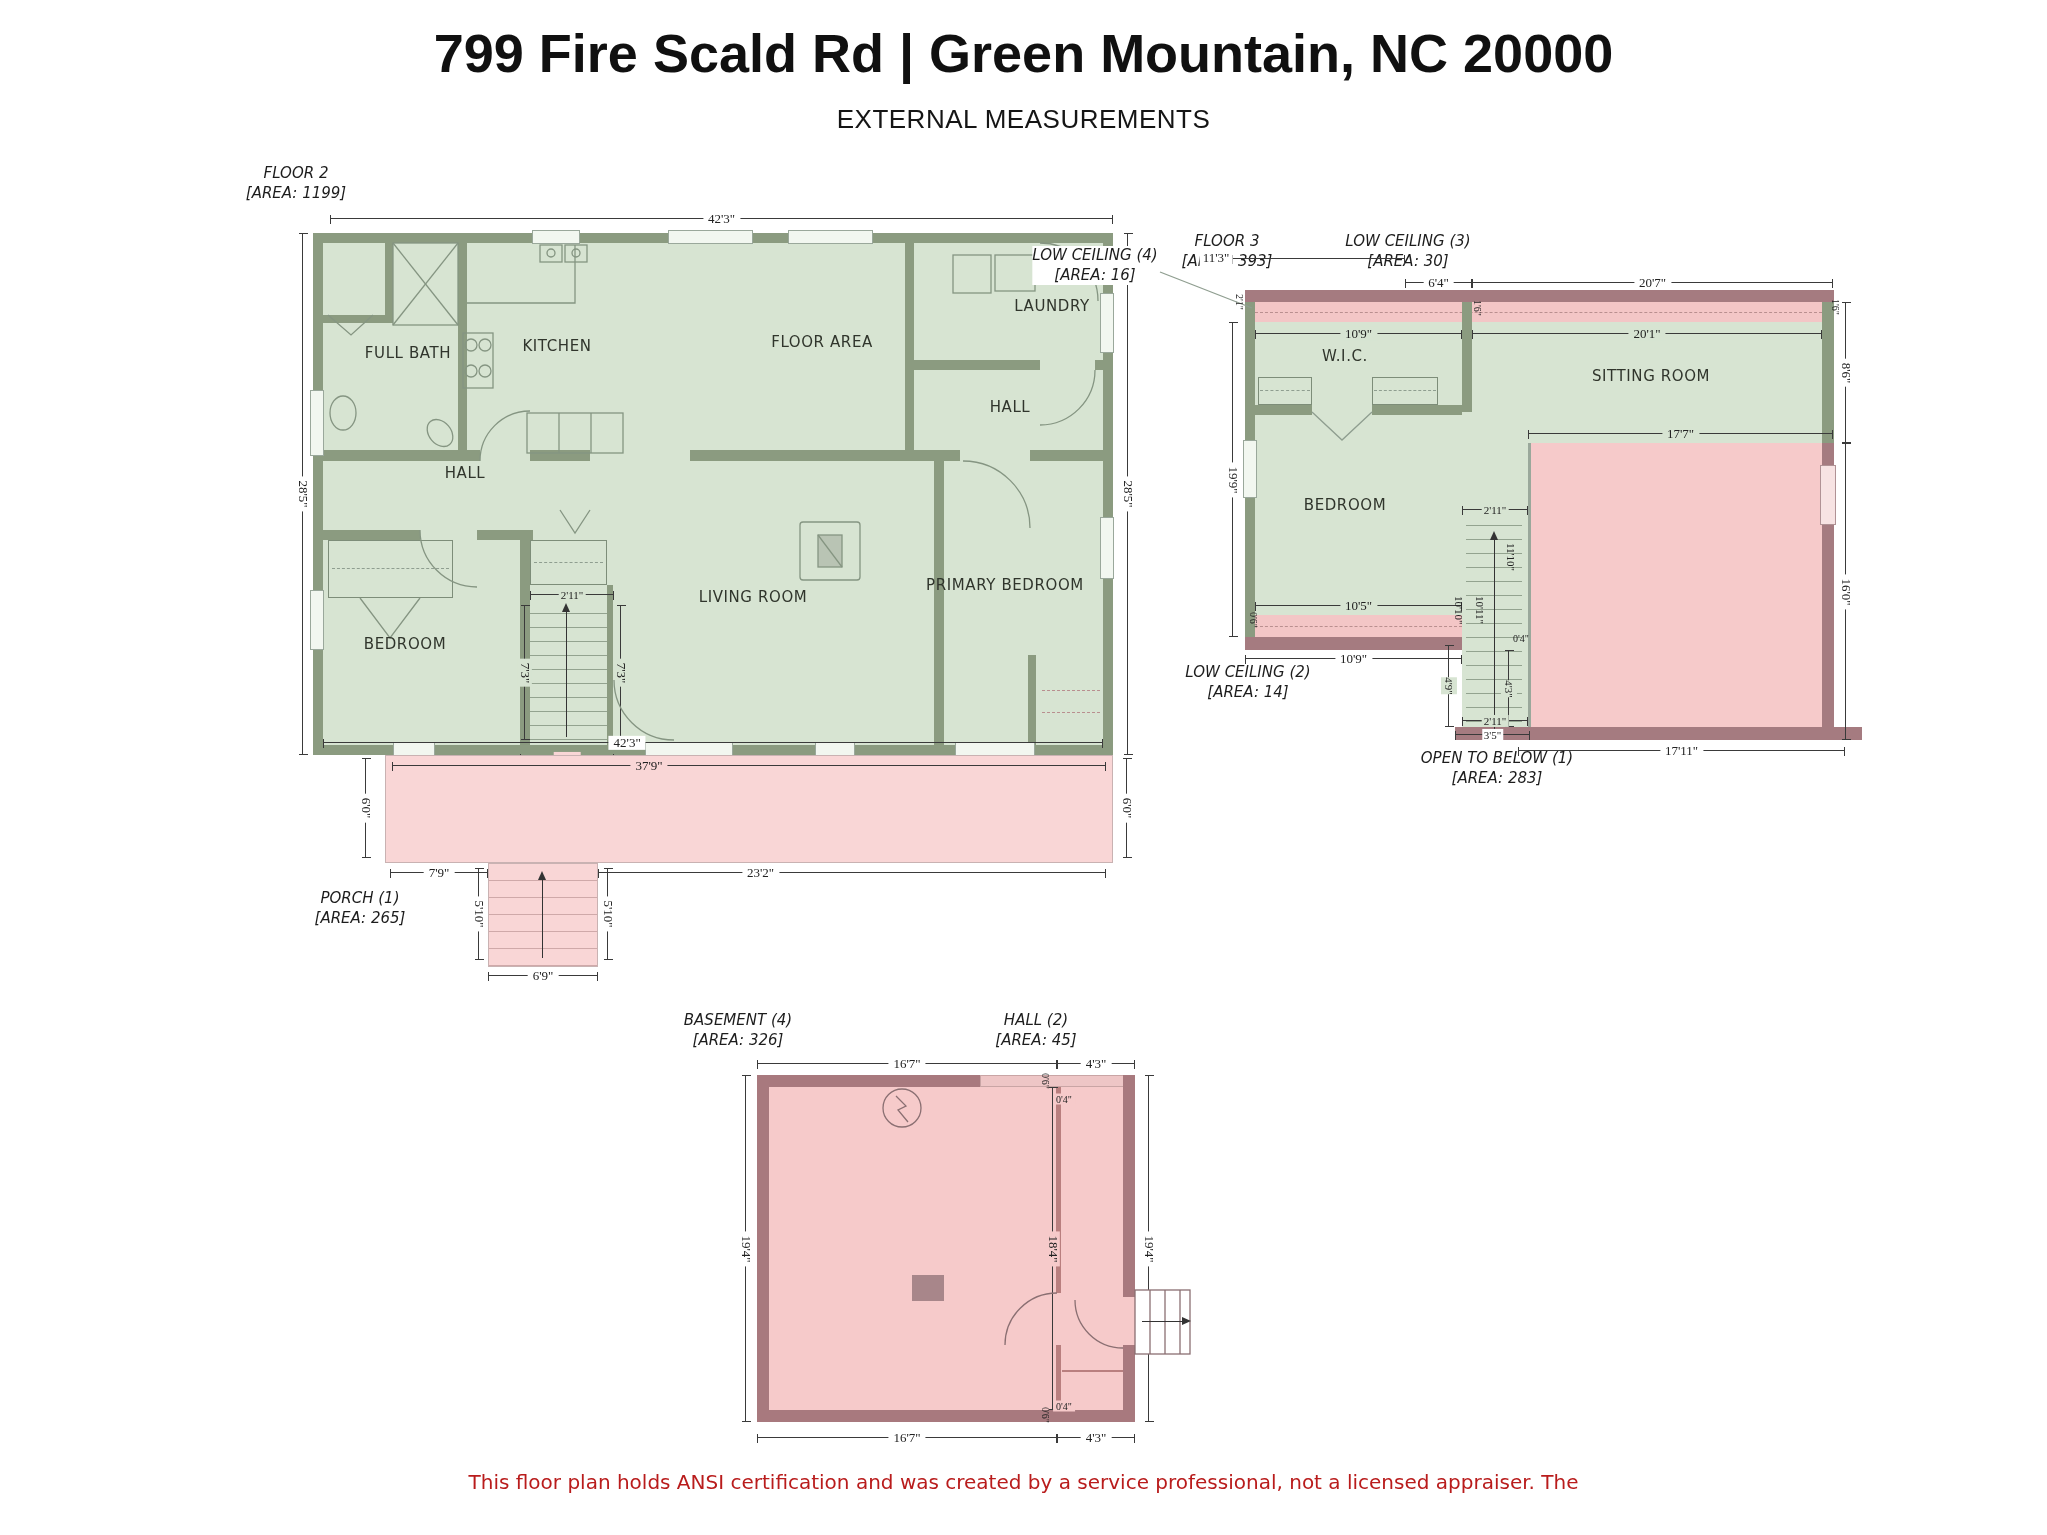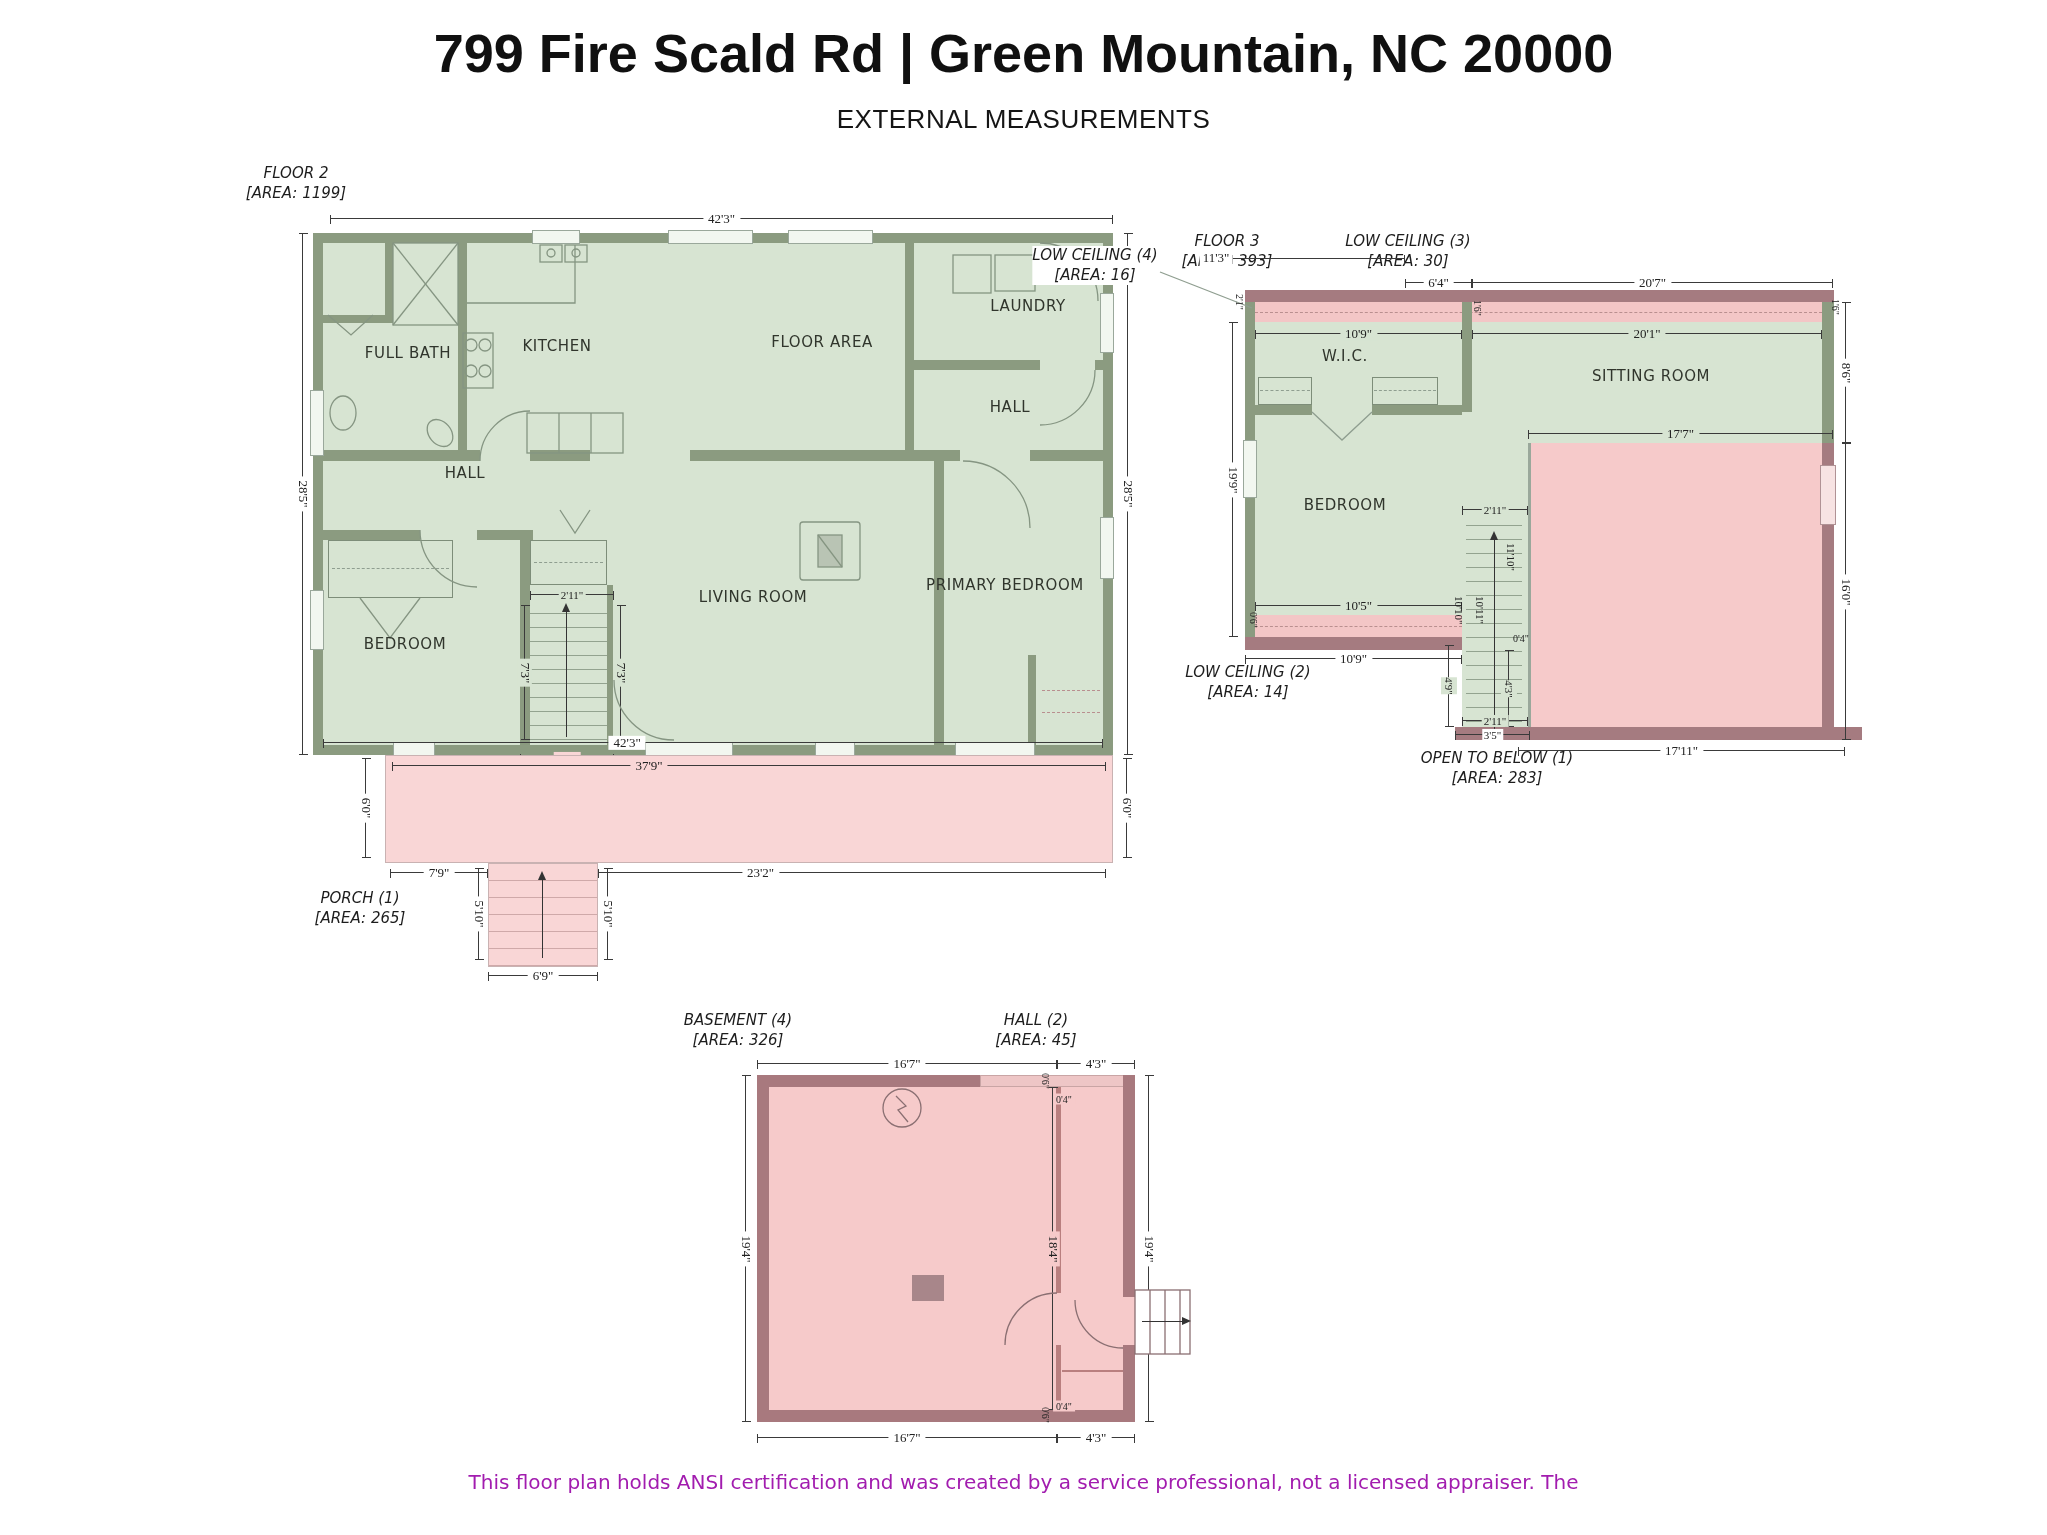--- a/index.html
+++ b/index.html
@@ -17,21 +17,21 @@
   .dashp{position:absolute;height:0;border-top:1px dashed #b98f8f;}
   .box{position:absolute;border:1px solid #7d8d79;background:transparent;box-sizing:border-box;}
   .win{position:absolute;background:#f2f7f0;border:1px solid #9aa89b;box-sizing:border-box;}
   .winp{position:absolute;background:#f7e3e3;border:1px solid #b09295;box-sizing:border-box;}
   .stairs{position:absolute;background-image:repeating-linear-gradient(to bottom,transparent 0,transparent 13px,#93a38f 13px,#93a38f 14px);}
   .stairsp{position:absolute;background:#f9d6d6;border:1px solid #c9b2b2;box-sizing:border-box;
            background-image:repeating-linear-gradient(to bottom,transparent 0,transparent 16px,#cfa9a9 16px,#cfa9a9 17px);}
   
   .title{position:absolute;left:50%;transform:translateX(-50%);font:700 54px "Liberation Sans",sans-serif;color:#101010;white-space:nowrap;}
   .subtitle{position:absolute;left:50%;transform:translateX(-50%);font:500 26px "Liberation Sans",sans-serif;letter-spacing:.5px;color:#151515;white-space:nowrap;}
-  .footer{position:absolute;left:50%;transform:translateX(-50%);font:20px "DejaVu Sans",sans-serif;color:#a21caf;white-space:nowrap;}
+  .footer{position:absolute;left:50%;transform:translateX(-50%);font:20px "DejaVu Sans",sans-serif;color:#b91c1c;white-space:nowrap;}
   .room{position:absolute;transform:translate(-50%,-50%);font:15px "DejaVu Sans",sans-serif;letter-spacing:.6px;color:#30352c;white-space:nowrap;}
   .ann{position:absolute;transform:translateX(-50%);text-align:center;font:15px/1.3 "DejaVu Sans",sans-serif;color:#1d1d1d;white-space:nowrap;}
   .ann span{display:block;font-style:italic;}
   
   .dimh{position:absolute;height:0;border-top:1px solid #3a3a3a;}
   .dimh::before,.dimh::after{content:"";position:absolute;top:-4.5px;width:1px;height:9px;background:#3a3a3a;}
   .dimh::before{left:0;}.dimh::after{right:0;}
   .dimh>span{position:absolute;left:50%;top:0;transform:translate(-50%,-50%);background:#fff;padding:0 5px;
              font:13px "Liberation Serif",serif;color:#222;line-height:1.1;white-space:nowrap;}
   .dimv{position:absolute;width:0;border-left:1px solid #3a3a3a;}
@@ -171,21 +171,21 @@
       <path d="M 301 447 A 60 60 0 0 0 361 507"></path>
       <rect x="487" y="289" width="60" height="58" rx="3"></rect>
       <rect x="505" y="302" width="24" height="32" fill="#b9c4b4"></rect>
       <line x1="505" y1="302" x2="529" y2="334"></line>
     </g>
   </svg>
 
   <div class="room" style="left:408px;top:353px">FULL BATH</div>
   <div class="room" style="left:557px;top:346px">KITCHEN</div>
   <div class="room" style="left:822px;top:342px">FLOOR AREA</div>
-  <div class="room" style="left:1028px;top:306px">LAUNDRY</div>
+  <div class="room" style="left:1052px;top:306px">LAUNDRY</div>
   <div class="room" style="left:1010px;top:407px">HALL</div>
   <div class="room" style="left:465px;top:473px">HALL</div>
   <div class="room" style="left:405px;top:644px">BEDROOM</div>
   <div class="room" style="left:753px;top:597px">LIVING ROOM</div>
   <div class="room" style="left:1005px;top:585px">PRIMARY BEDROOM</div>
 
   <div class="dimh o39" style="left:323px;top:742px;width:780px">
       <span>42'3"</span>
     </div>
 

